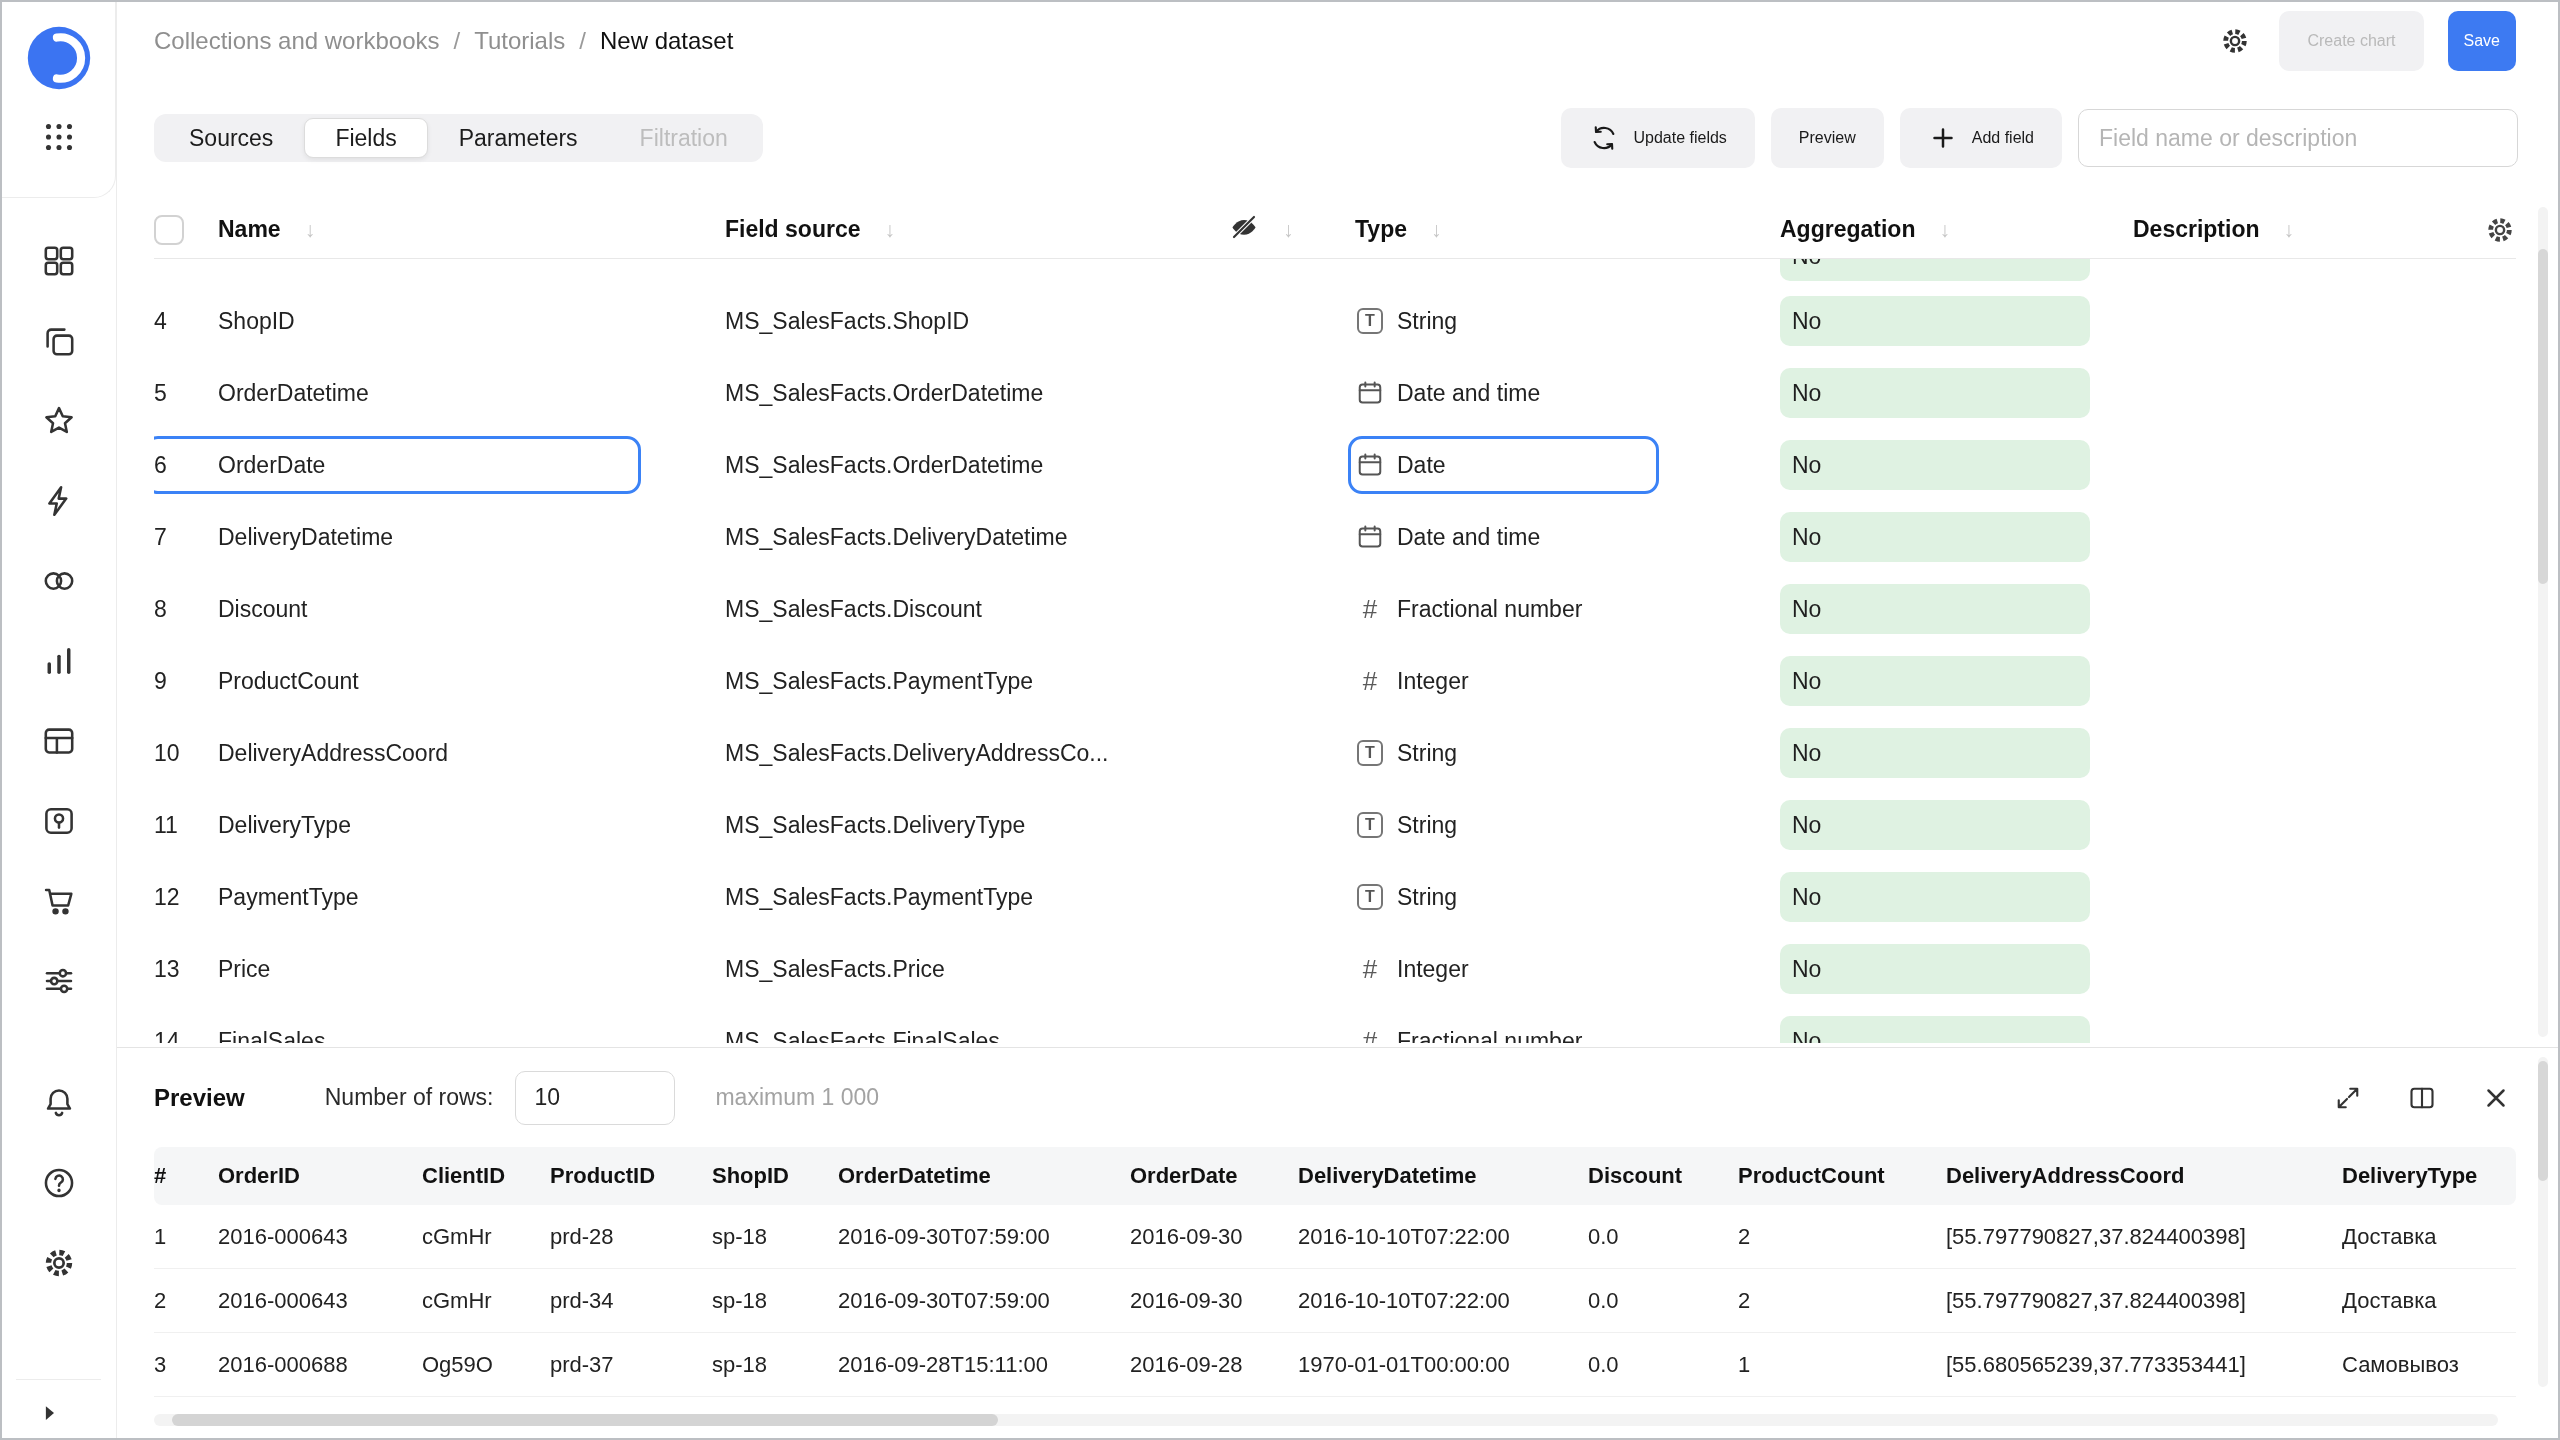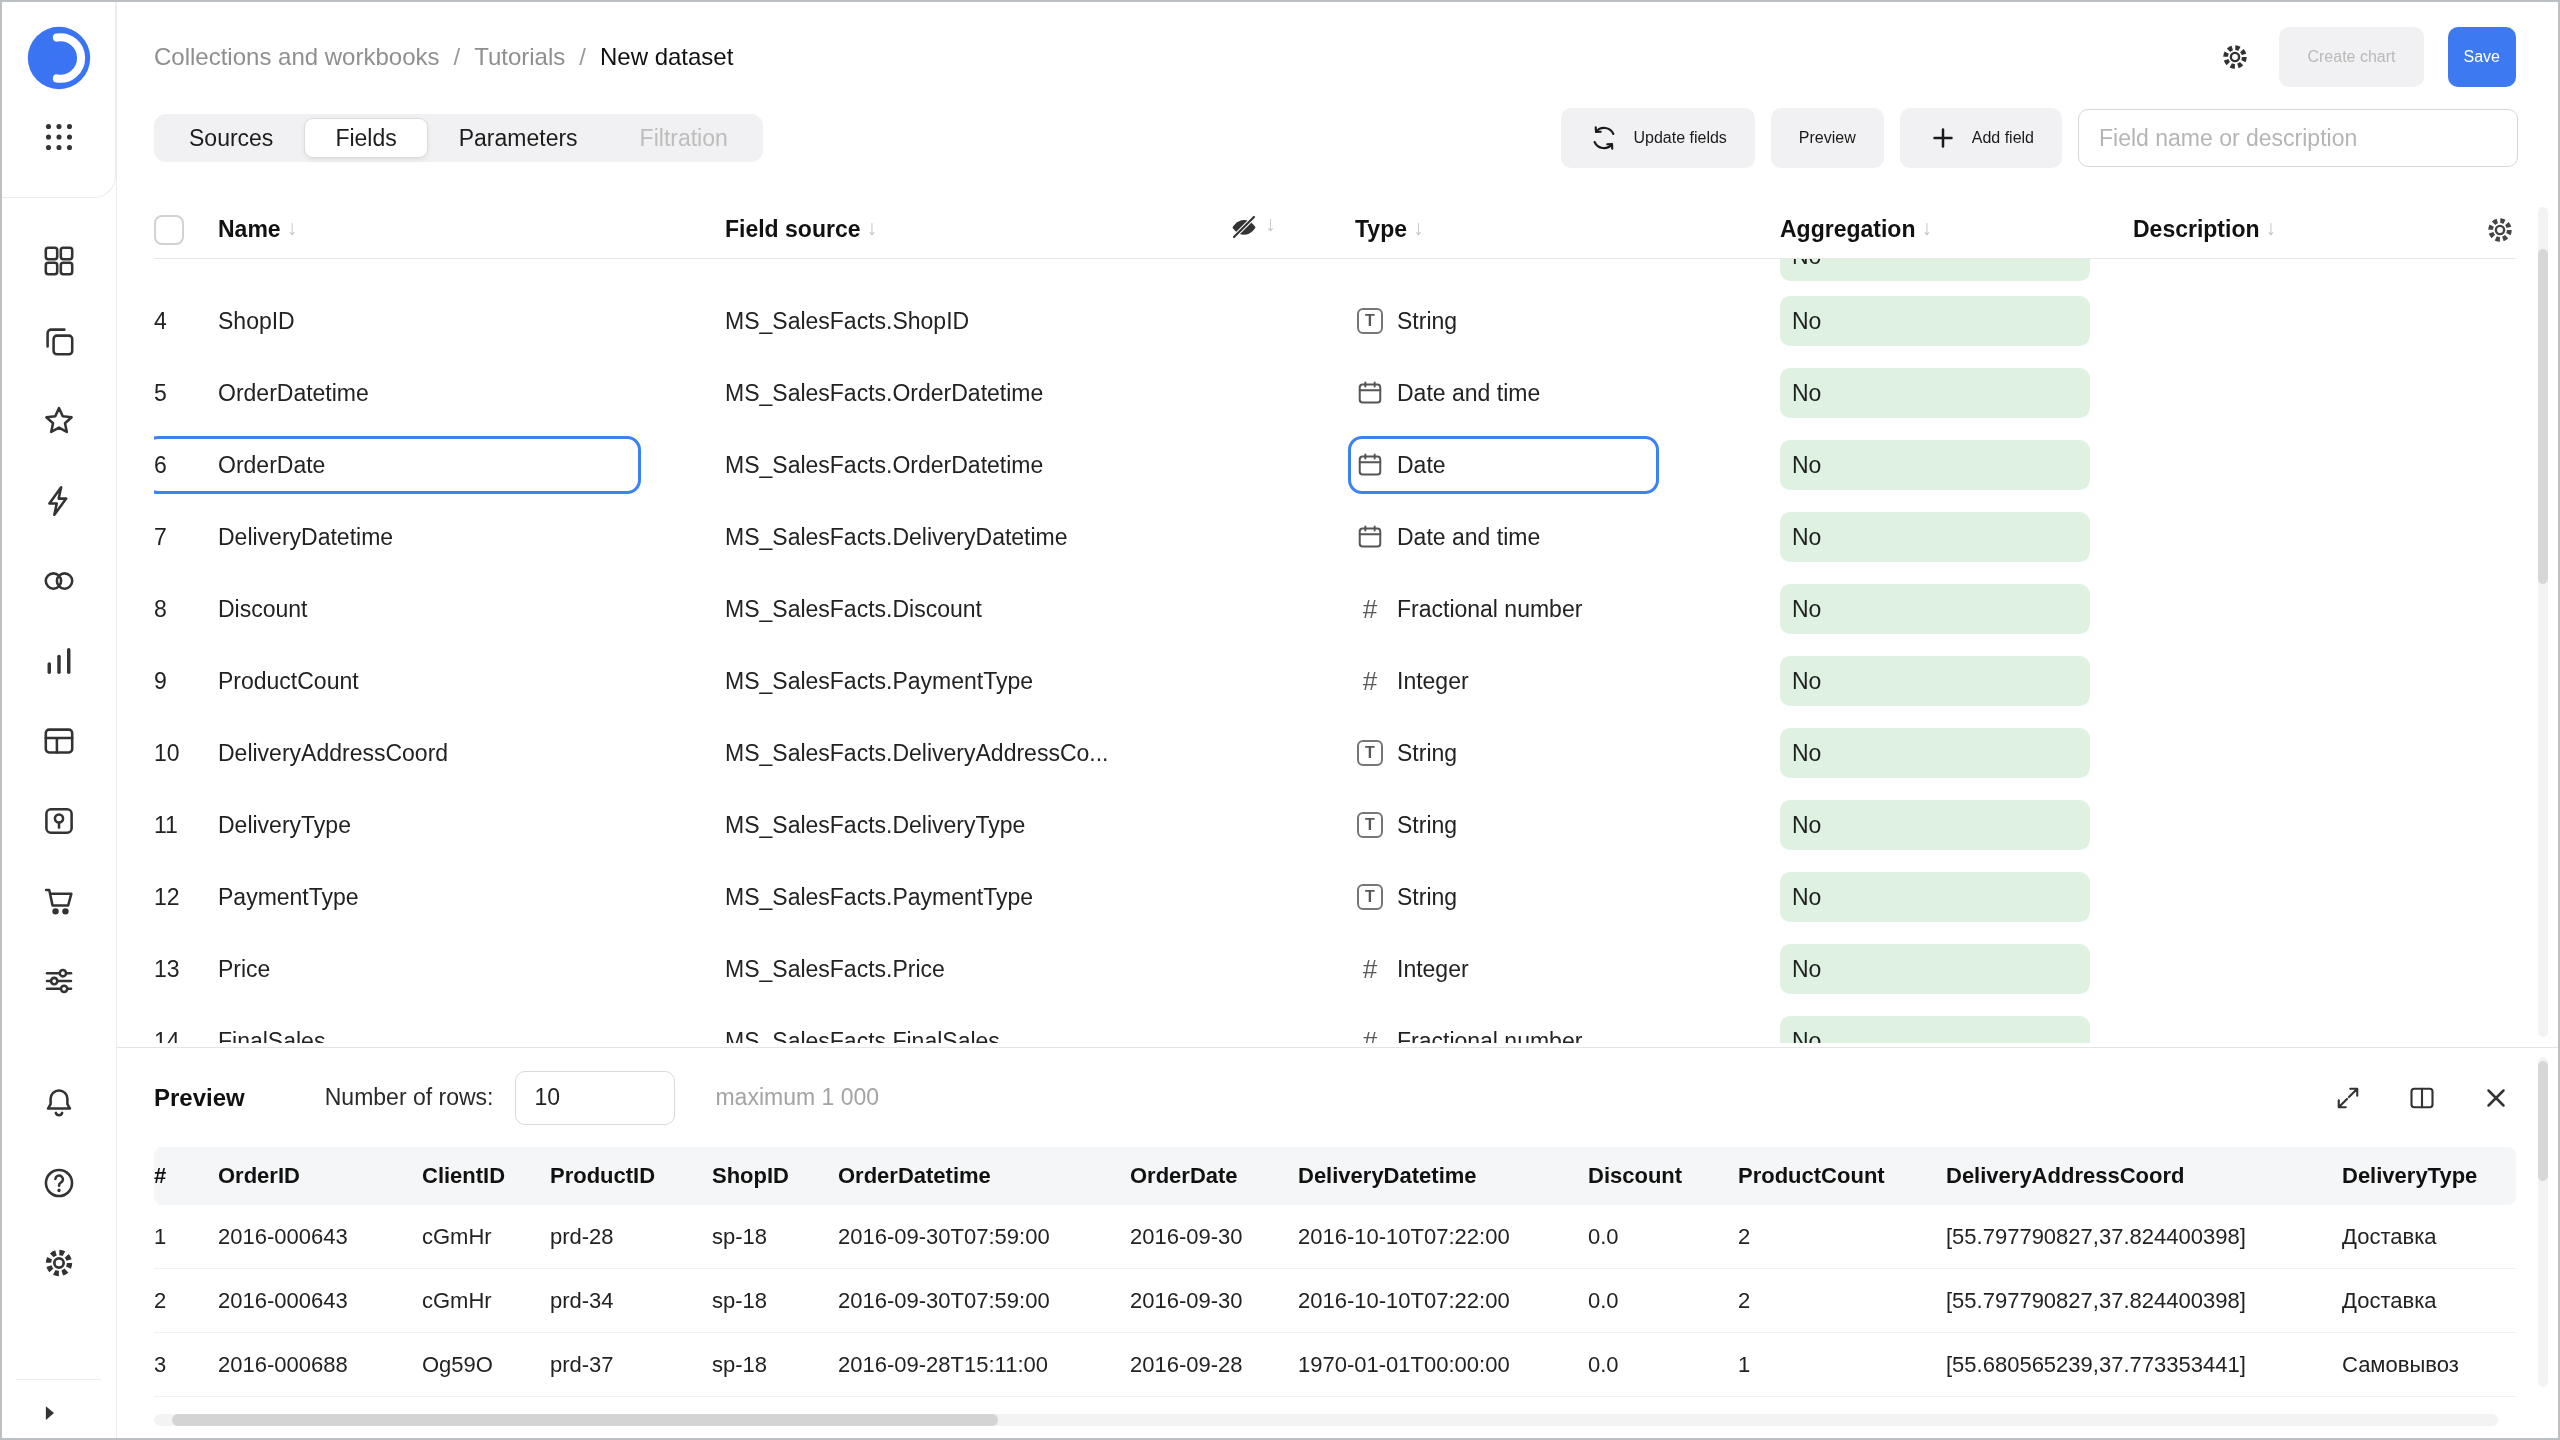--- a/index.html
+++ b/index.html
@@ -21,21 +21,21 @@
   .sb-apps { margin: 25px auto 0; }
   .sb-nav { position: absolute; top: 243px; left: 0; right: 1px; display: flex; flex-direction: column; align-items: center; gap: 44px; }
   .sb-bottom { position: absolute; bottom: 155px; left: 0; right: 1px; display: flex; flex-direction: column; align-items: center; gap: 44px; }
   .sb-divider { position: absolute; bottom: 58px; left: 14px; right: 15px; border-top: 1px solid #ececec; }
   .sb-collapse { position: absolute; bottom: 10px; left: 32px; width: 30px; height: 30px; color: #333; cursor: pointer; }
   .sb-collapse svg { width: 30px; height: 30px; }
 
   
   .main { position: absolute; left: 115px; top: 0; right: 0; bottom: 0; }
 
-  .apphead { position: absolute; top: 16px; left: 0; right: 0; height: 77px; display: flex; align-items: center; padding: 0 42px 0 37px; }
+  .apphead { position: absolute; top: 0; left: 0; right: 0; height: 77px; display: flex; align-items: center; padding: 0 42px 0 37px; }
   .breadcrumb { display: flex; align-items: center; font-size: 24px; }
   .crumb-item { display: inline-flex; align-items: center; }
   .crumb-sep { color: #9a9a9a; margin: 0 14px; }
   .breadcrumb .crumb-item:first-child .crumb-sep { display: none; }
   .crumb-label { color: #8f8f8f; cursor: pointer; }
   .crumb-item.current .crumb-label { color: #111; cursor: default; }
   .apphead-right { margin-left: auto; display: flex; align-items: center; gap: 24px; }
   .iconbtn { width: 40px; height: 40px; display: flex; align-items: center; justify-content: center; color: #333; cursor: pointer; }
   .iconbtn svg { width: 32px; height: 32px; }
   .btn { height: 60px; border: none; border-radius: 10px; background: #f1f1f3; color: #1a1a1a; font-size: 16px;
@@ -50,21 +50,21 @@
   .tab.active { background: #fff; border-color: #dcdcdc; box-shadow: 0 2px 5px rgba(0,0,0,.07); }
   .tab.disabled { color: #bdbdbd; cursor: default; }
   .toolbar-right { margin-left: auto; display: flex; align-items: center; gap: 16px; }
   .search { width: 440px; height: 58px; border: 1px solid #d7d7d7; border-radius: 10px; font-size: 23px; padding: 0 20px; font-family: inherit; color: #222; outline: none; background: #fff; }
   .search::placeholder { color: #b5b5b5; }
 
   
   .fields { position: absolute; top: 199px; left: 37px; right: 42px; bottom: 395px; }
   .fgrid { display: grid; grid-template-columns: 64px 507px 504px 126px 425px 353px 279px 1fr; align-items: center; }
   .fhead { height: 58px; border-bottom: 1px solid #e8e8e8; font-weight: 700; font-size: 23px; color: #111; }
-  .hcell { display: flex; gap: 6px; }
+  .hcell { display: flex; align-items: center; gap: 24px; }
   .arrow { color: #c6c6c6; font-size: 21px; font-weight: 400; cursor: pointer; }
   .checkbox { width: 30px; height: 30px; border: 2px solid #d2d2d2; border-radius: 8px; background: #fff; cursor: pointer; }
   .eye { color: #333; } .eye svg { width: 30px; height: 30px; }
   .hgear { justify-self: end; color: #444; cursor: pointer; } .hgear svg { width: 32px; height: 32px; }
   .fbody { position: absolute; top: 58px; left: 0; right: 0; bottom: 0; overflow: hidden; }
   .partial-row { position: relative; height: 26px; overflow: hidden; }
   .partial-row .pill { position: absolute; top: -28px; left: 1626px; }
   .frow { height: 72px; font-size: 23px; position: relative; cursor: pointer; color: #222; }
   .pill { display: inline-flex; align-items: center; width: 310px; height: 50px; border-radius: 10px;
           background: var(--pill-green, #dff2e2); padding: 0 12px; font-size: 23px; color: #1f1f1f; }

